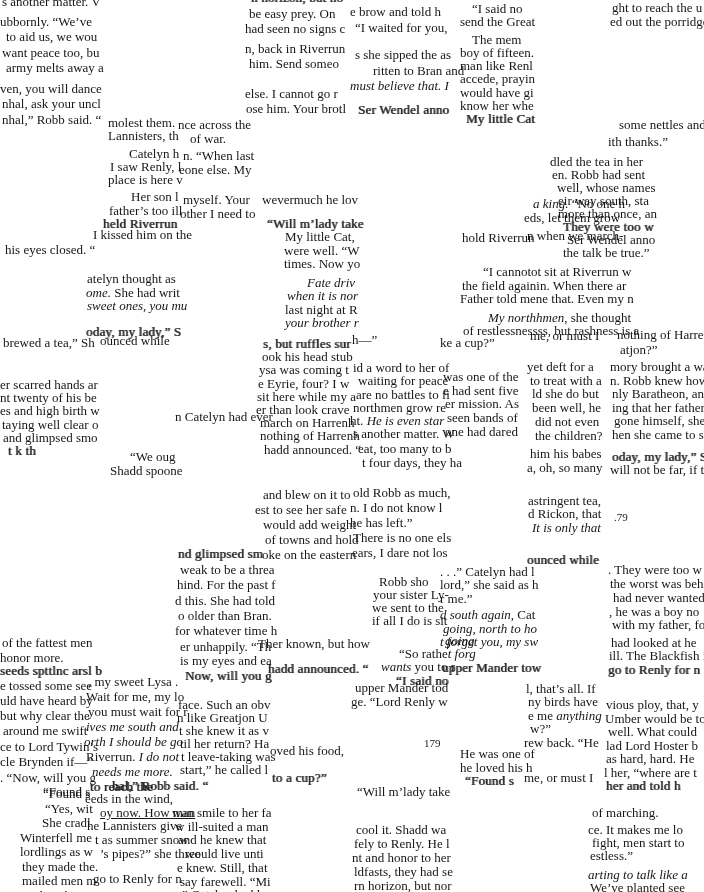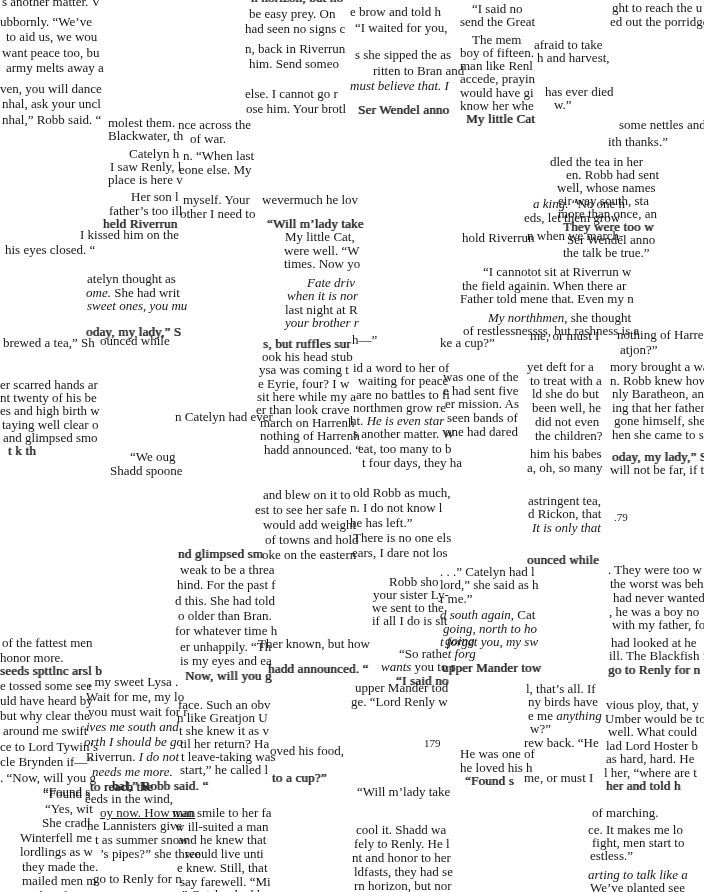--- a/index.html
+++ b/index.html
@@ -56,47 +56,41 @@
       <div class="line" style="margin-left: 12px;"><span>“I said no</span></div>
       <div class="line"><span>send the Great</span></div>
       <div class="line" style="margin-left: 12px; margin-top: 4px;"><span>The mem</span></div>
       <div class="line"><span>boy of fifteen.</span></div>
       <div class="line"><span>man like Renl</span></div>
       <div class="line"><span>accede, prayin</span></div>
       <div class="line"><span>would have gi</span></div>
       <div class="line"><span>know her whe</span></div>
       <div class="line g" style="margin-left: 6px;"><span>My little Cat</span></div>
     </div>
-    <div class="frag" style="left: 534px; top: 38px; font-size: 13px; line-height: 13px;">
-      <div class="line"><span>afraid to take</span></div>
-      <div class="line" style="margin-left: 3px;"><span>h and harvest,</span></div>
-      <div class="line" style="margin-left: 11px; margin-top: 21px;"><span>has ever died</span></div>
-      <div class="line" style="margin-left: 20px;"><span>w.”</span></div>
-    </div>
     <div class="frag" style="left: 612px; top: 1px; font-size: 13px; line-height: 13.5px;">
       <div class="line"><span>ght to reach the u</span></div>
       <div class="line" style="margin-left: -2px;"><span>ed out the porridge</span></div>
     </div>
     <div class="frag" style="left: 619px; top: 116px; font-size: 13px; line-height: 17px;">
       <div class="line"><span>some nettles and b</span></div>
       <div class="line" style="margin-left: -11px;"><span>ith thanks.”</span></div>
     </div>
     <div class="frag" style="left: 524px; top: 197px; font-size: 13px; line-height: 14px;">
       <div class="line" style="margin-left: 9px;"><span style="font-style: italic;">a king.</span><span> “No one h</span></div>
       <div class="line"><span>eds, let them grow</span></div>
     </div>
     <div class="frag" style="left: 462px; top: 229px; font-size: 13px; line-height: 17px;">
       <div class="line"><span>hold Riverrun</span></div>
     </div>
     <div class="frag" style="left: 527px; top: 229px; font-size: 13px; line-height: 14px;">
       <div class="line"><span>n when we march-</span></div>
     </div>
     <div class="frag" style="left: 550px; top: 155px; font-size: 13px; line-height: 13px;">
       <div class="line"><span>dled the tea in her</span></div>
-      <div class="line" style="margin-left: 16px;"><span>en. Robb had sent</span></div>
+      <div class="line" style="margin-left: 2px;"><span>en. Robb had sent</span></div>
       <div class="line" style="margin-left: 7px;"><span>well, whose names</span></div>
       <div class="line" style="margin-left: 8px;"><span>eir way south, sta</span></div>
       <div class="line" style="margin-left: 8px;"><span>more than once, an</span></div>
       <div class="line g" style="margin-left: 13px;"><span>They were too w</span></div>
       <div class="line" style="margin-left: 17px;"><span>Ser Wendel anno</span></div>
       <div class="line" style="margin-left: 13px;"><span>the talk be true.”</span></div>
     </div>
     <div class="frag" style="left: 460px; top: 265px; font-size: 13px; line-height: 13.5px;">
       <div class="line" style="margin-left: 23px;"><span>“I cannotot sit at Riverrun w</span></div>
       <div class="line" style="margin-left: 2px;"><span>the field againin. When there ar</span></div>
@@ -311,21 +305,21 @@
     <div class="frag" style="left: 440px; top: 565px; font-size: 13px; line-height: 13.4px;">
       <div class="line"><span>. . .” Catelyn had l</span></div>
       <div class="line"><span>lord,” she said as h</span></div>
       <div class="line"><span>r me.”</span></div>
       <div class="line" style="margin-top: 3px;"><span style="font-style: italic;">d south again</span><span>, Cat</span></div>
       <div class="line" style="margin-left: 3px;"><span style="font-style: italic;">going, north to ho</span></div>
       <div class="line"><span style="font-style: italic;">t forget you, my sw</span></div>
       <div class="line g" style="margin-left: 2px; margin-top: 13px;"><span>upper Mander tow</span></div>
     </div>
     <div class="frag" style="left: 372px; top: 575px; font-size: 13px; line-height: 13px;">
-      <div class="line" style="margin-left: 17px;"><span>Robb sho</span></div>
+      <div class="line" style="margin-left: 7px;"><span>Robb sho</span></div>
       <div class="line" style="margin-left: 1px;"><span>your sister Ly-</span></div>
       <div class="line"><span>we sent to the</span></div>
       <div class="line"><span>if all I do is sit</span></div>
     </div>
     <div class="frag" style="left: 524px; top: 682px; font-size: 13px; line-height: 13.4px;">
       <div class="line" style="margin-left: 2px;"><span>l, that’s all. If</span></div>
       <div class="line" style="margin-left: 4px;"><span>ny birds have</span></div>
       <div class="line" style="margin-left: 4px;"><span>e me </span><span style="font-style: italic;">anything</span></div>
       <div class="line" style="margin-left: 6px;"><span>w?”</span></div>
       <div class="line"><span>rew back. “He</span></div>
@@ -377,29 +371,29 @@
       <div class="line"><span>brewed a tea,” Sh</span></div>
     </div>
     <div class="frag" style="left: 100px; top: 334px; font-size: 13px; line-height: 13px;">
       <div class="line"><span>ounced while</span></div>
     </div>
     <div class="frag" style="left: 86px; top: 272px; font-size: 13px; line-height: 13.5px;">
       <div class="line" style="margin-left: 1px;"><span>atelyn thought as</span></div>
       <div class="line"><span style="font-style: italic;">ome.</span><span> She had writ</span></div>
       <div class="line" style="margin-left: 1px;"><span style="font-style: italic;">sweet ones, you mu</span></div>
     </div>
-    <div class="frag" style="left: 80px; top: 228px; font-size: 13px; line-height: 13px;">
+    <div class="frag" style="left: 93px; top: 228px; font-size: 13px; line-height: 13px;">
       <div class="line"><span>I kissed him on the</span></div>
     </div>
     <div class="frag" style="left: 5px; top: 243px; font-size: 13px; line-height: 13px;">
       <div class="line"><span>his eyes closed. “</span></div>
     </div>
     <div class="frag" style="left: 100px; top: 116px; font-size: 13px; line-height: 13.3px;">
       <div class="line" style="margin-left: 8px;"><span>molest them.</span></div>
-      <div class="line" style="margin-left: 8px;"><span>Blackwater, th</span></div>
+      <div class="line" style="margin-left: 8px;"><span>Lannisters, th</span></div>
       <div class="line" style="margin-left: 29px; margin-top: 4px;"><span>Catelyn h</span></div>
       <div class="line" style="margin-left: 10px;"><span>I saw Renly, l</span></div>
       <div class="line" style="margin-left: 8px;"><span>place is here v</span></div>
       <div class="line" style="margin-left: 31px; margin-top: 4px;"><span>Her son l</span></div>
       <div class="line" style="margin-left: 9px;"><span>father’s too ill</span></div>
       <div class="line g" style="margin-left: 3px;"><span>held Riverrun</span></div>
     </div>
     <div class="frag" style="left: 178px; top: 118px; font-size: 13px; line-height: 14px;">
       <div class="line"><span>nce across the</span></div>
       <div class="line" style="margin-left: 12px;"><span>of war.</span></div>

